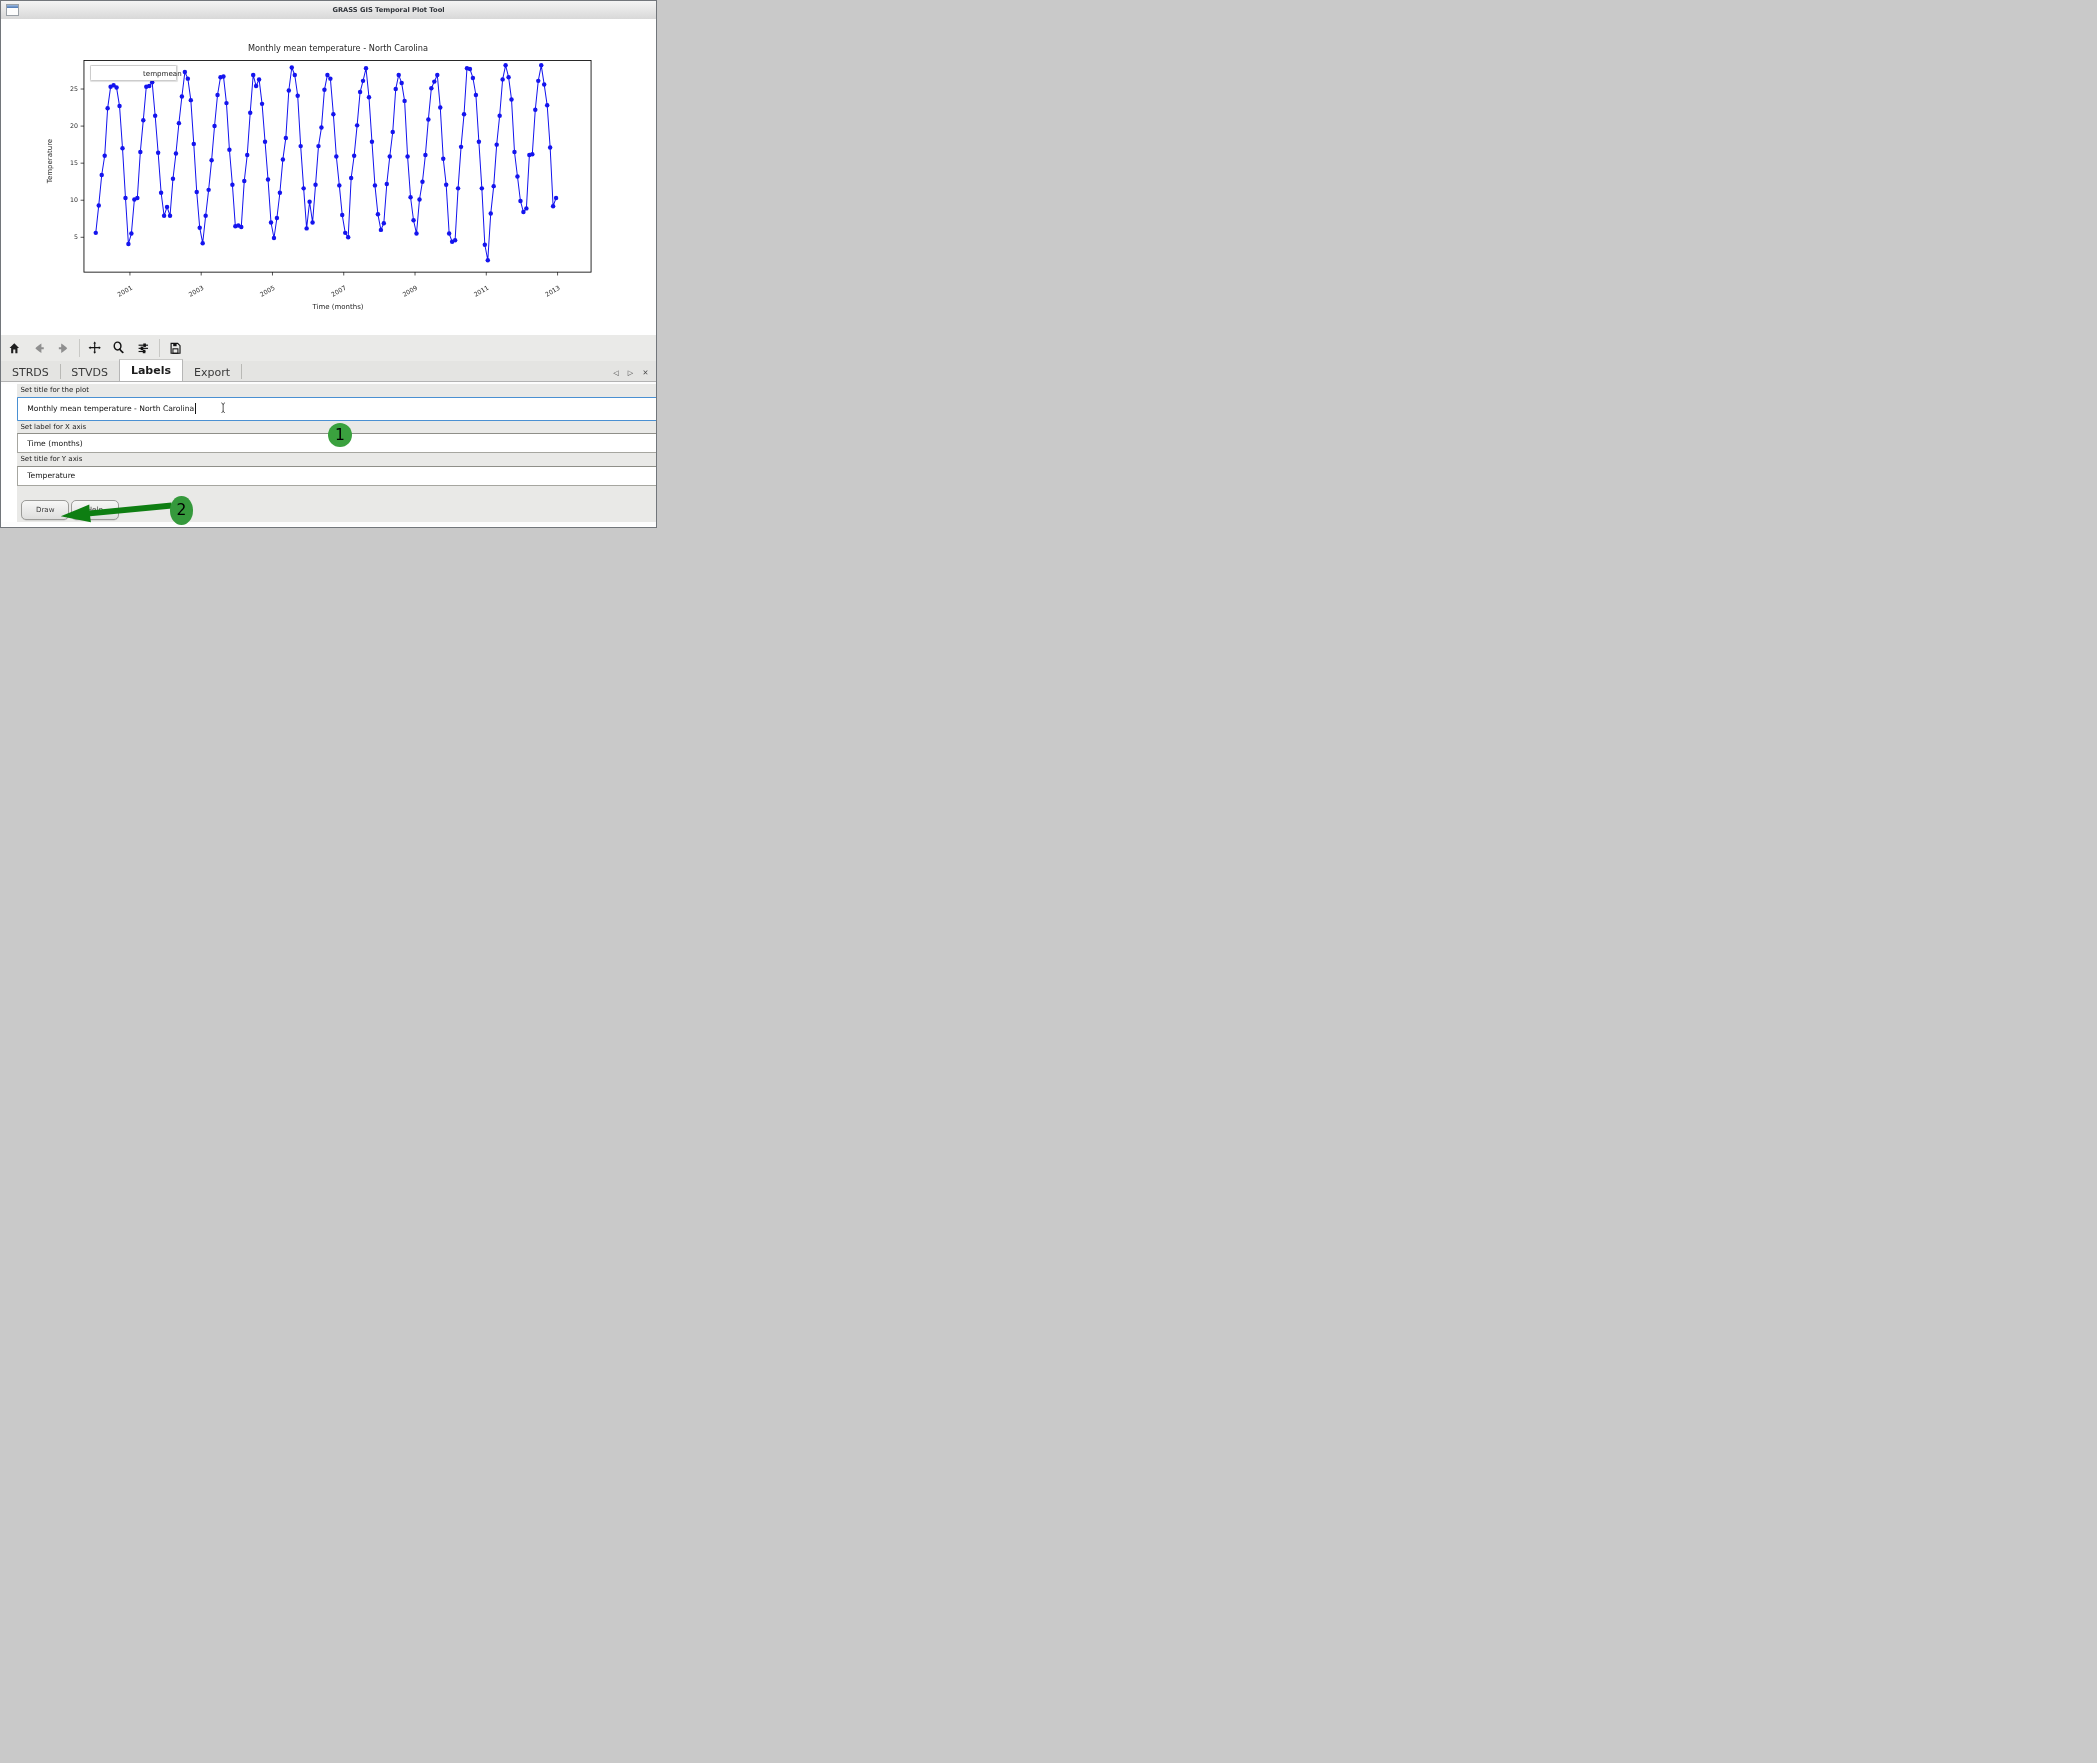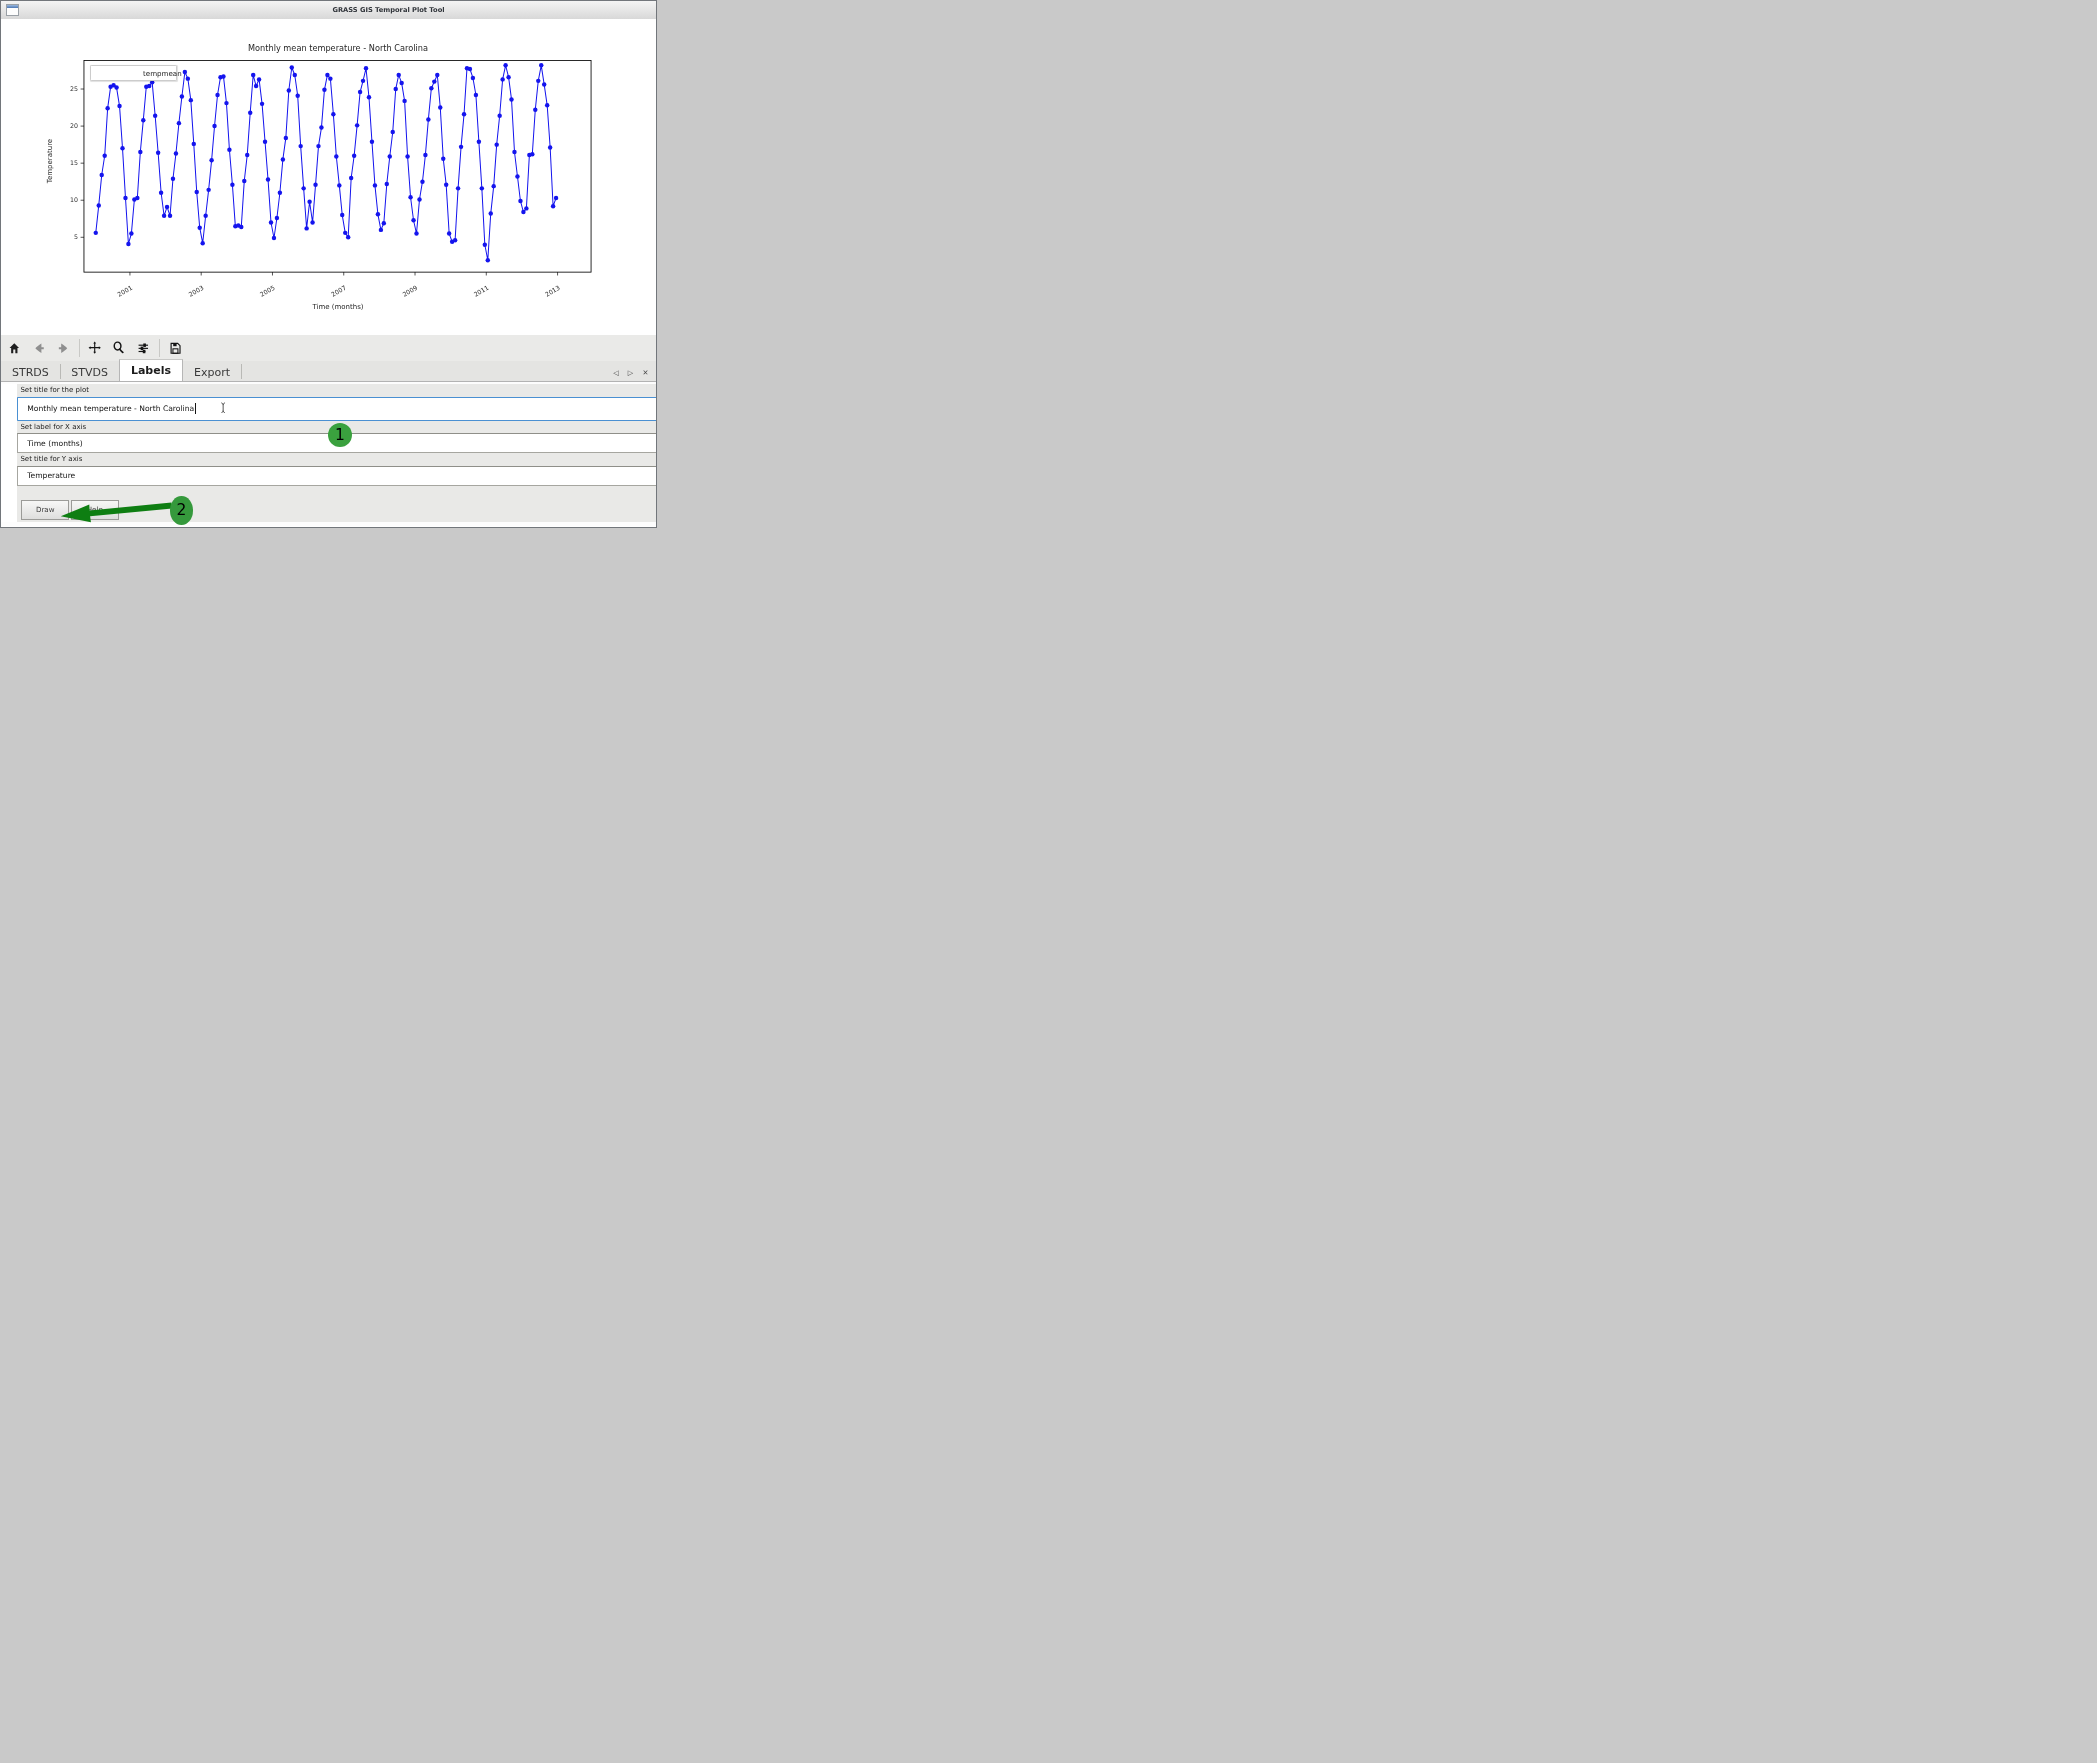--- a/index.html
+++ b/index.html
@@ -36,21 +36,21 @@
   
   .panel{position:absolute;left:16px;top:383px;width:655px;height:138px;background:#e9e9e7;}
   .flabel{height:12.6px;line-height:12.6px;font-size:7px;color:#1d1d1d;padding-left:3.4px;}
   .tinput{box-sizing:border-box;width:655px;height:24px;background:#fff;display:flex;align-items:center;padding-left:9.2px;font-size:7.6px;color:#141414;}
   .tinput.focused{border:1.3px solid #4a90d2;border-radius:0.8px;}
   .tinput.plain{height:20px;border:0.4px solid #a6a6a0;border-top-color:#8f8f89;}
   .caret{display:inline-block;width:0.8px;height:11px;background:#141414;margin-left:0.8px;vertical-align:middle;}
   .ibeam{display:inline-block;margin-left:24px;vertical-align:middle;}
   .gap{height:13.4px;}
   .btnrow{height:21px;display:flex;align-items:center;padding-left:4.2px;gap:1.7px;}
-  .pbtn{width:48px;height:20px;border:0.4px solid #9b9b98;border-radius:0;background:linear-gradient(#f7f7f6,#dededd);font-size:7.1px;color:#3c3c3c;display:flex;align-items:center;justify-content:center;box-shadow:0 0.4px 0.4px rgba(0,0,0,.15);cursor:pointer;font-family:inherit;}
+  .pbtn{width:48px;height:20px;border:0.4px solid #9b9b98;border-radius:5px;background:linear-gradient(#f7f7f6,#dededd);font-size:7.1px;color:#3c3c3c;display:flex;align-items:center;justify-content:center;box-shadow:0 0.4px 0.4px rgba(0,0,0,.15);cursor:pointer;font-family:inherit;}
   .panelend{position:absolute;left:0;top:521px;width:655px;height:0.8px;background:#9c9c99;}
   .bottomstrip{position:absolute;left:0;top:521px;width:655px;height:3.8px;background:#fdfdfd;}
   
   .annot{position:absolute;left:0;top:0;width:655px;height:525px;pointer-events:none;z-index:40;}
   .callout{position:absolute;display:flex;align-items:center;justify-content:center;color:#000;font-size:15.5px;z-index:41;}
   .c1{left:327px;top:422px;width:24px;height:24px;border-radius:50%;background:#3aa13e;}
   .c2{left:169px;top:495px;width:22.7px;height:28.5px;border-radius:50%;background:#35993c;}
 </style>
 </head>
 <body>

